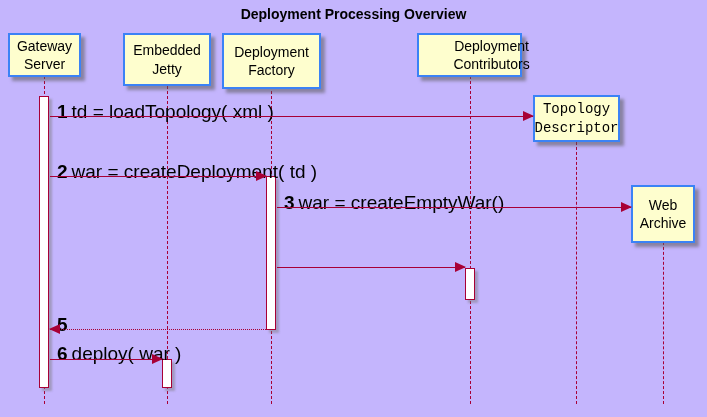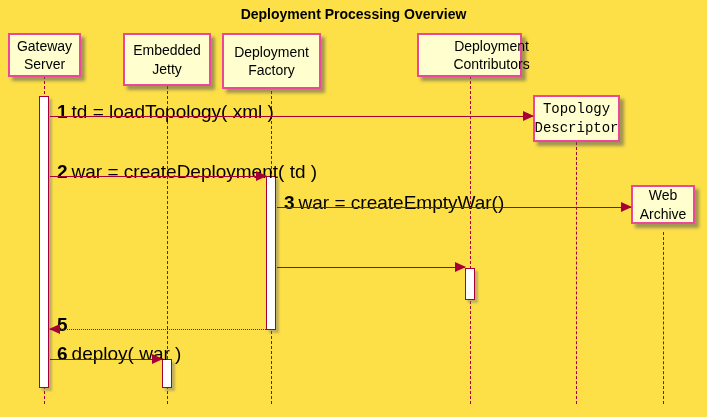--- a/index.html
+++ b/index.html
@@ -1,30 +1,30 @@
 <!DOCTYPE html>
 <html><head>
 <meta charset="utf-8">
 <style>
   html,body{margin:0;padding:0;background:#ffffff;}
   .diagram{
-    position:relative;width:707px;height:417px;background:#fde047;
+    position:relative;width:707px;height:417px;background:#c4b5fd;
     font-family:"Liberation Sans","DejaVu Sans",sans-serif;color:#000;
     overflow:hidden;
   }
   .title{
     position:absolute;left:0;right:0;top:6px;text-align:center;
     font-size:14px;font-weight:bold;color:#000;
   }
   .lifeline{
     position:absolute;width:0;border-left:1px dashed #A80036;
   }
   .pbox{
     position:absolute;box-sizing:border-box;background:#FEFECE;
-    border:2px solid #ec4899;box-shadow:4px 4px 3px rgba(90,90,90,0.55);
+    border:2px solid #3b82f6;box-shadow:4px 4px 3px rgba(90,90,90,0.55);
     display:flex;align-items:center;justify-content:center;text-align:center;
     font-size:14px;line-height:1.3;color:#000;
   }
   .activation{
     position:absolute;box-sizing:border-box;width:10px;background:#ffffff;
     border:1.5px solid #A80036;box-shadow:3px 3px 2px rgba(120,120,120,0.45);
   }
   .msg-line{position:absolute;height:0;border-top:1.5px solid #A80036;}
   .msg-line.dashed{border-top:1.5px dotted #A80036;}
   .arrow-right{
@@ -64,21 +64,21 @@
     </div>
   <div class="pbox" style="left:222px;top:33px;width:99px;height:56px;">
       <span>Deployment Factory</span>
     </div>
   <div class="pbox" style="left:417px;top:33px;width:105px;height:44px;padding-left:44px;">
       <span>Deployment Contributors</span>
     </div>
   <div class="pbox" style="left:533px;top:95px;width:87px;height:47px;font-family:Liberation Mono, monospace;">
       <span>Topology Descriptor</span>
     </div>
-  <div class="pbox" style="left:631px;top:185px;width:64px;height:39px;">
+  <div class="pbox" style="left:631px;top:185px;width:64px;height:58px;">
       <span>Web Archive</span>
     </div>
 
   <div class="activation" style="left:39px;top:96px;height:292px;"></div>
   <div class="activation" style="left:266px;top:176px;height:154px;"></div>
   <div class="activation" style="left:465px;top:268px;height:32px;"></div>
   <div class="activation" style="left:162px;top:359px;height:29px;"></div>
 
   <div class="msg-label" style="left:57px;top:101px;"><b>1</b><span>td = loadTopology( xml )</span></div>
   <div class="msg-line" style="left:50px;top:116px;width:483px;">

